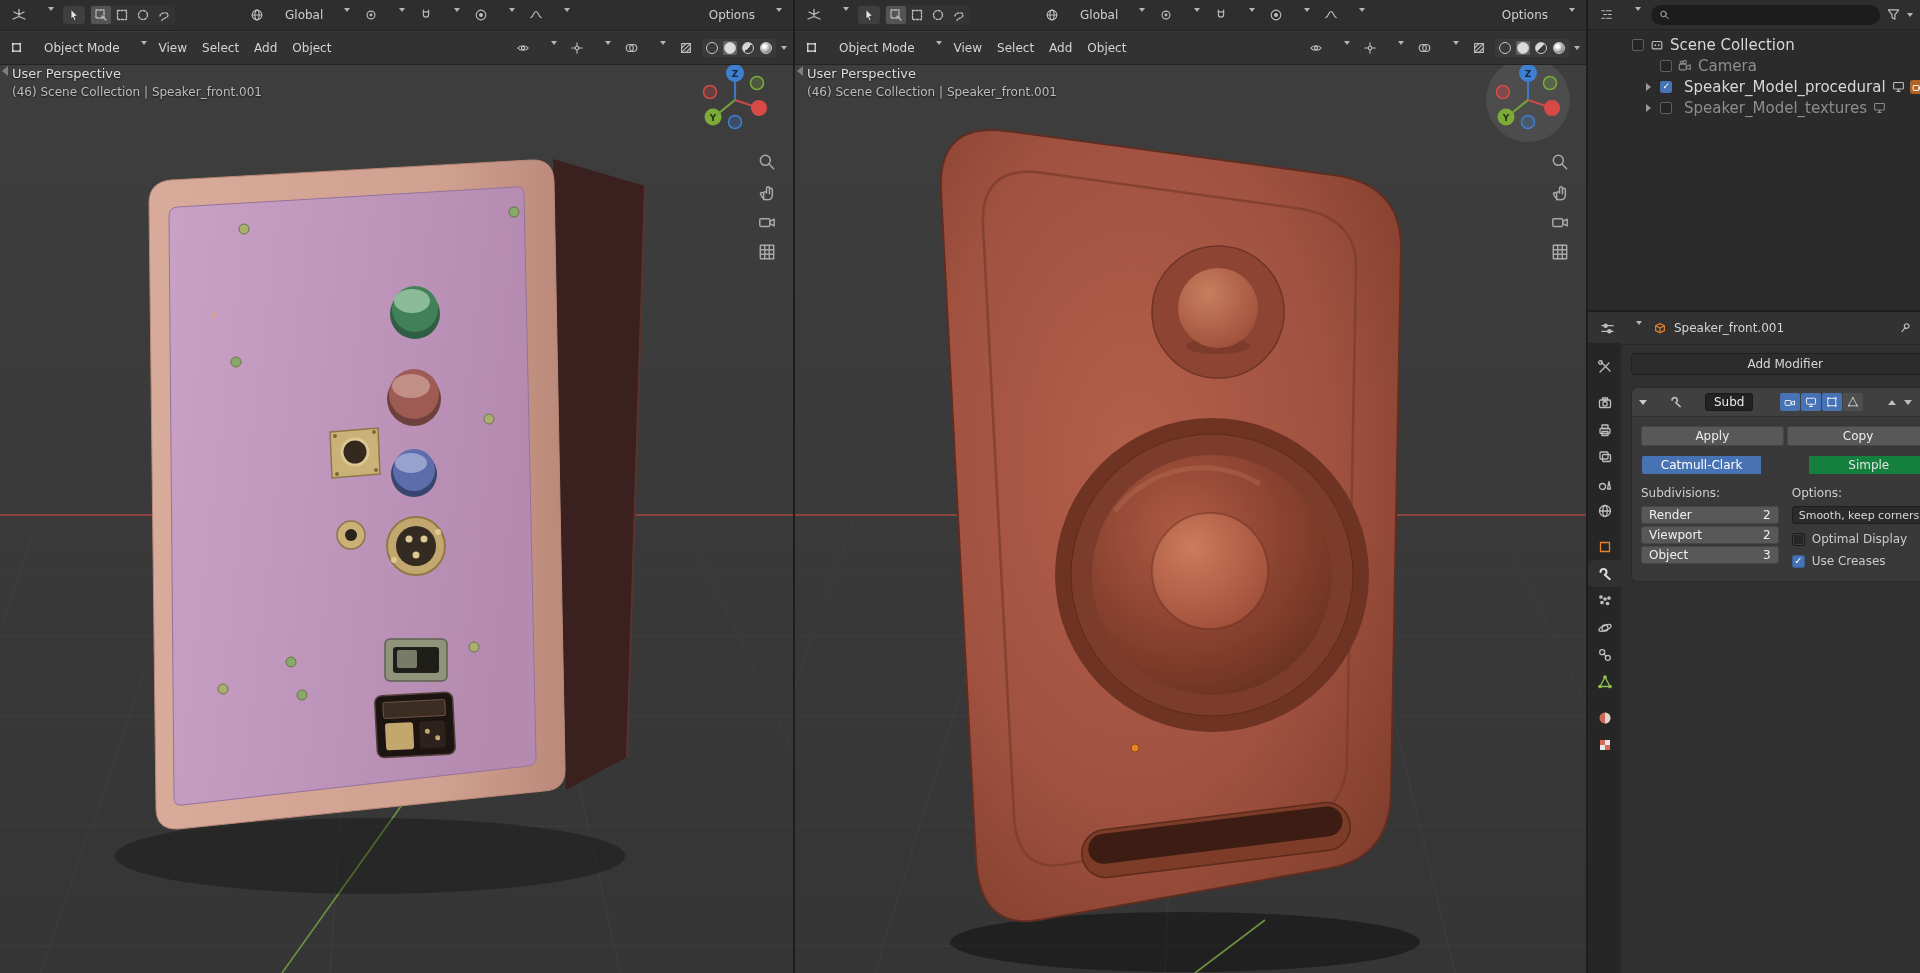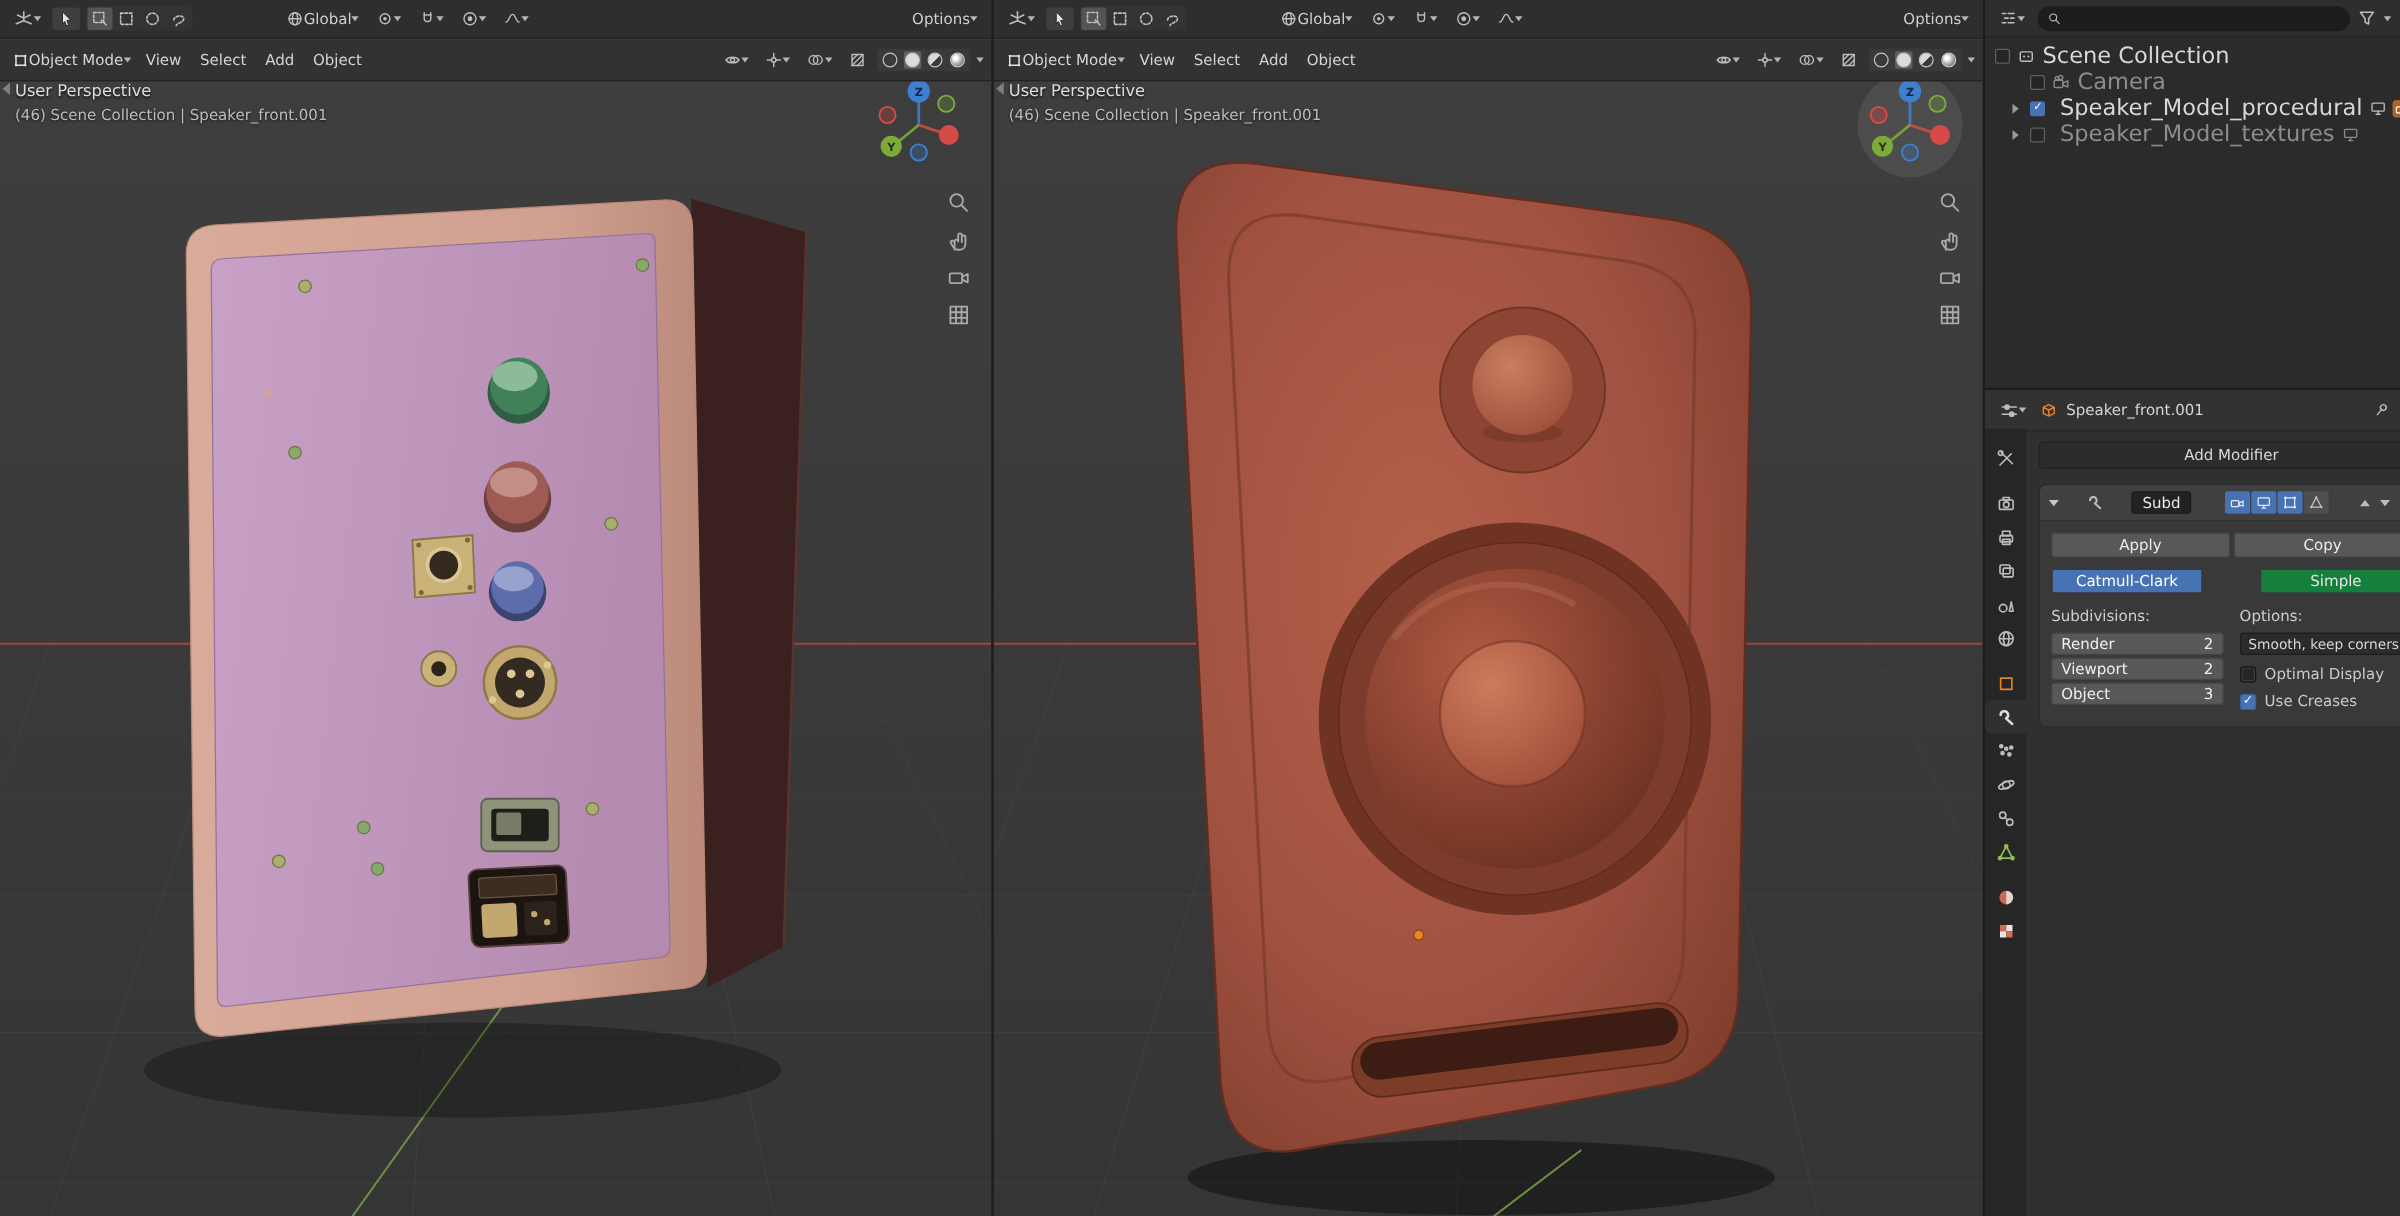--- a/index.html
+++ b/index.html
@@ -9,21 +9,21 @@
 svg.icon{stroke:#bdbdbd;fill:none;stroke-width:1.3;stroke-linecap:round;stroke-linejoin:round;}
 svg.icon.dim{stroke:#8a8a8a;}
 
 .viewport{position:absolute;top:0;height:973px;overflow:hidden;background:#3a3a3a;}
 #vp-left{left:0;width:793px;}
 #vp-right{left:795px;width:791px;}
 .vp-toolbar{position:absolute;top:0;left:0;right:0;height:31px;background:#2e2e2e;border-bottom:1px solid #232323;display:flex;align-items:center;padding:0 7px;gap:5px;color:#cfcfcf;z-index:5;}
 .vp-header{position:absolute;top:32px;left:0;right:0;height:33px;background:#323232;border-bottom:1px solid #232323;display:flex;align-items:center;padding:0 6px;gap:1px;z-index:5;}
 .vp-scene{position:absolute;top:56px;left:0;right:0;bottom:0;background:linear-gradient(180deg,#3e3e3e 0%,#3a3a3a 45%,#353535 100%);}
 .scene-svg{position:absolute;inset:0;width:100%;height:100%;}
-.tb-btn{display:flex;align-items:center;gap:0;padding:2px 4px;border-radius:3px;white-space:nowrap;}
+.tb-btn{display:flex;gap:21px;padding:2px 4px;border-radius:3px;white-space:nowrap;}
 .tb-btn.raised{background:#3f3f3f;}
 .tb-mid{display:flex;align-items:center;gap:6px;margin-left:66px;}
 .tb-right{margin-left:auto;display:flex;align-items:center;}
 .menu{padding:2px 7px;color:#d4d4d4;}
 .chev{width:0;height:0;border-left:3.5px solid transparent;border-right:3.5px solid transparent;border-top:4px solid #b5b5b5;display:inline-block;}
 .seg-group{display:flex;background:#333333;border-radius:3px;padding:1px;gap:1px;}
 .seg{width:20px;height:18px;display:flex;align-items:center;justify-content:center;border-radius:2px;}
 .seg.active{background:#545454;}
 .hdr-right{margin-left:auto;display:flex;align-items:center;gap:5px;}
 .shade-group{display:flex;align-items:center;background:#3a3a3a;border-radius:3px;padding:2px 3px;gap:4px;}
@@ -40,21 +40,21 @@
 .vp-tools{position:absolute;right:16px;top:96px;display:flex;flex-direction:column;gap:10px;align-items:center;}
 .vp-tool{opacity:.85;}
 .sidebar-arrow{position:absolute;left:2px;top:10px;width:0;height:0;border-top:5px solid transparent;border-bottom:5px solid transparent;border-right:6px solid #8f8f8f;opacity:.8;}
 
 .right-col{position:absolute;left:1588px;top:0;width:332px;height:973px;background:#1d1d1d;}
 .outliner{position:absolute;top:0;left:0;right:0;height:310px;background:#2b2b2b;}
 .ol-header{height:30px;background:#2e2e2e;border-bottom:1px solid #232323;display:flex;align-items:center;gap:6px;padding:0 7px;}
 .ol-search{flex:1;height:20px;background:#1c1c1c;border-radius:10px;display:flex;align-items:center;gap:5px;padding:0 8px;}
 .ol-search input{background:transparent;border:0;outline:0;color:#ddd;font:12px "DejaVu Sans",sans-serif;width:100%;}
 .ol-rows{padding-top:4px;}
-.ol-row{height:21px;display:flex;align-items:center;gap:6px;padding:0 10px 0 8px;font-size:18px;color:#d8d8d8;}
+.ol-row{height:21px;display:flex;align-items:center;gap:6px;padding:0 10px 0 8px;font-size:15px;color:#d8d8d8;margin-left:36px;}
 .ol-row.child{padding-left:22px;}
 .ol-row.dim{color:#8d8d8d;}
 .tri{width:0;height:0;border-top:4px solid transparent;border-bottom:4px solid transparent;border-left:5px solid #9a9a9a;margin:0 3px 0 0;}
 .tri-spacer{width:8px;}
 .cbx{width:12px;height:12px;border:1px solid #5f5f5f;border-radius:2px;background:#252525;flex:0 0 auto;}
 .cbx.checked{background:#4772b3;border-color:#4772b3;position:relative;}
 .cbx.checked::after{content:"\2713";color:#fff;font-size:9px;position:absolute;left:1.5px;top:-0.5px;}
 .right-icons{margin-left:auto;display:flex;align-items:center;gap:5px;}
 .orange-btn{background:#b06326;border-radius:3px;padding:1px 2px;display:flex;}
 

